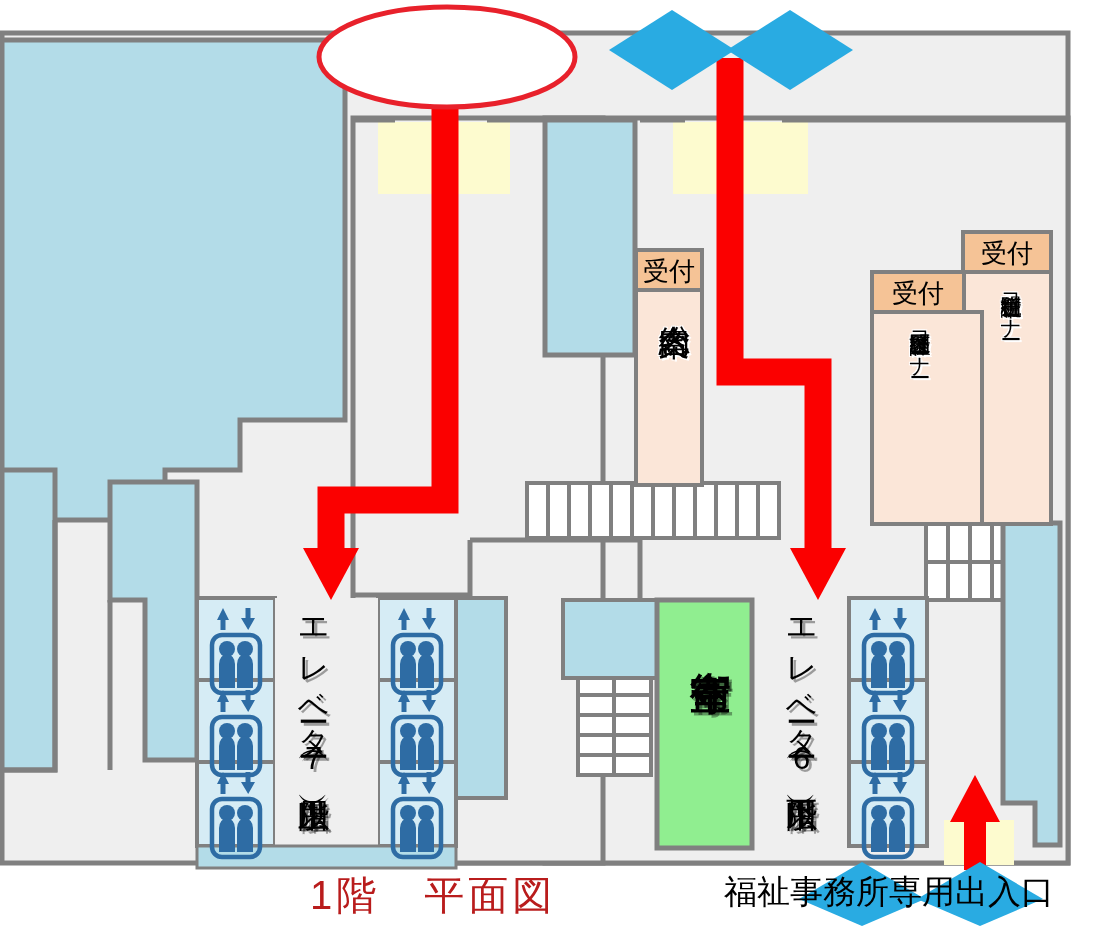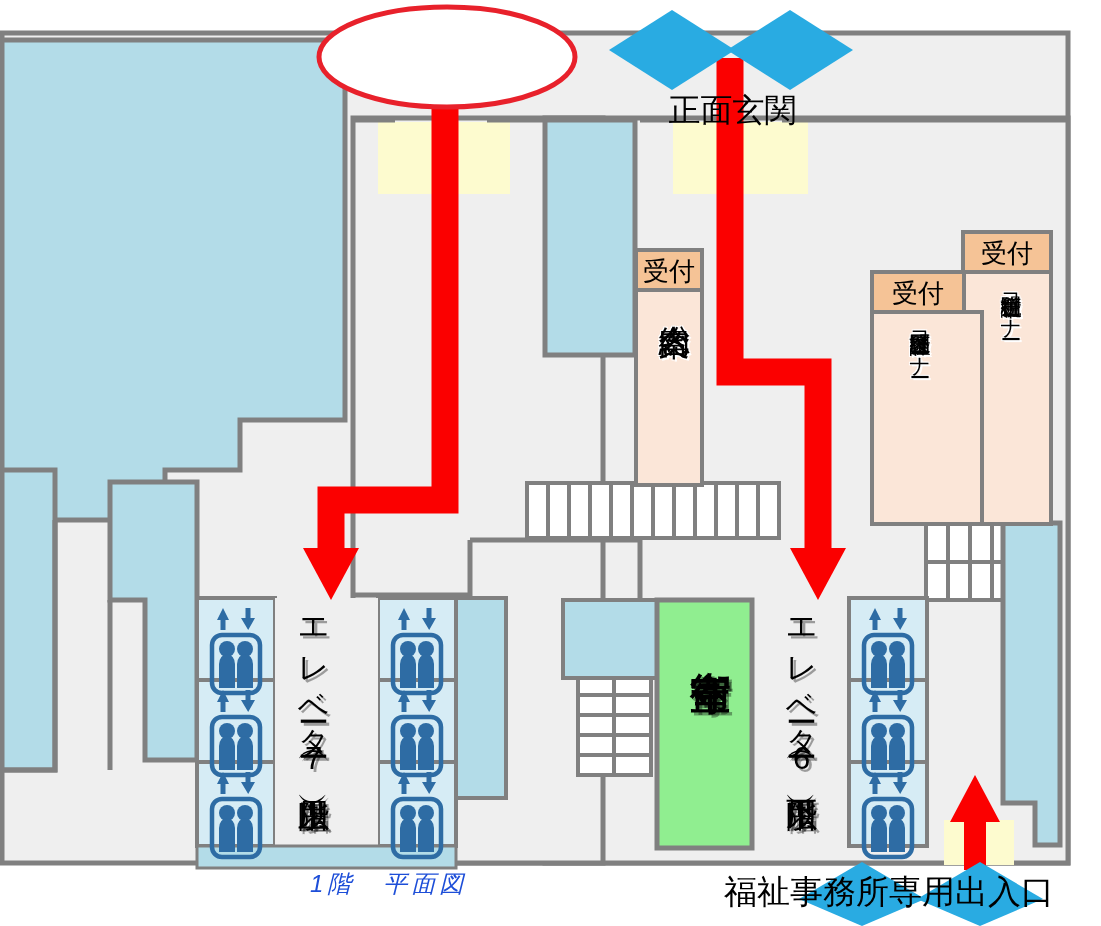--- a/index.html
+++ b/index.html
@@ -13,21 +13,21 @@
 
   .ellipse-label{position:absolute;text-align:center;font-size:31px;
                  letter-spacing:1px;color:#000;}
   .diamond-label{position:absolute;text-align:center;color:#000;white-space:pre;}
 
   .recep-title{position:absolute;text-align:center;font-size:26px;color:#000;}
   .room-v{position:absolute;font-size:25px;color:#000;}
   .room-v-sm{position:absolute;font-size:20px;color:#000;}
   .elev-v{position:absolute;font-size:30px;color:#000;}
   .guard-v{position:absolute;font-size:40px;font-weight:bold;color:#000;}
-  .bottom-title{position:absolute;font-size:24px;color:#1d4ed8;letter-spacing:4px;font-style:italic;}
+  .bottom-title{position:absolute;font-size:40px;color:#b91c1c;letter-spacing:4px;}
   .bottom-right{position:absolute;font-size:33px;color:#000;letter-spacing:0px;}
 
   .hardshadow{ text-shadow:3px 3px 0 rgba(0,0,0,0.35); }
 </style>
 </head>
 <body>
 
 <div id="stage">
 
   <svg id="svgmap" width="1101" height="926" viewBox="0 0 1101 926">
@@ -228,21 +228,20 @@
       <polygon points="862,862 925,899 862,926 799,899" fill="#29abe2"></polygon>
       <polygon points="980,862 1043,899 980,926 917,899" fill="#29abe2"></polygon>
     </g>
 
   </svg>
 
   <div class="ellipse-label" style="left:340px;top:20px;width:215px;">
   </div>
 
   <div class="diamond-label" style="left:605px;top:8px;width:255px;font-size:32px;line-height:1.28;">
-    <div>正面玄関</div>
   </div>
 
   <div class="recep-title" style="left:636px;top:254px;width:66px;">受付</div>
   <div class="room-v txt-shadow" style="left:653px;top:300px;writing-mode:vertical-rl;text-orientation:upright;font-size:32px;">総合案内</div>
 
   <div class="recep-title" style="left:872px;top:276px;width:92px;">受付</div>
   <div class="room-v-sm txt-shadow" style="left:906px;top:318px;writing-mode:vertical-rl;text-orientation:upright;font-size:21px;">区民課証明発行コーナー</div>
 
   <div class="recep-title" style="left:963px;top:236px;width:88px;">受付</div>
   <div class="room-v-sm txt-shadow" style="left:997px;top:280px;writing-mode:vertical-rl;text-orientation:upright;font-size:21px;">市税証明発行コーナー</div>

